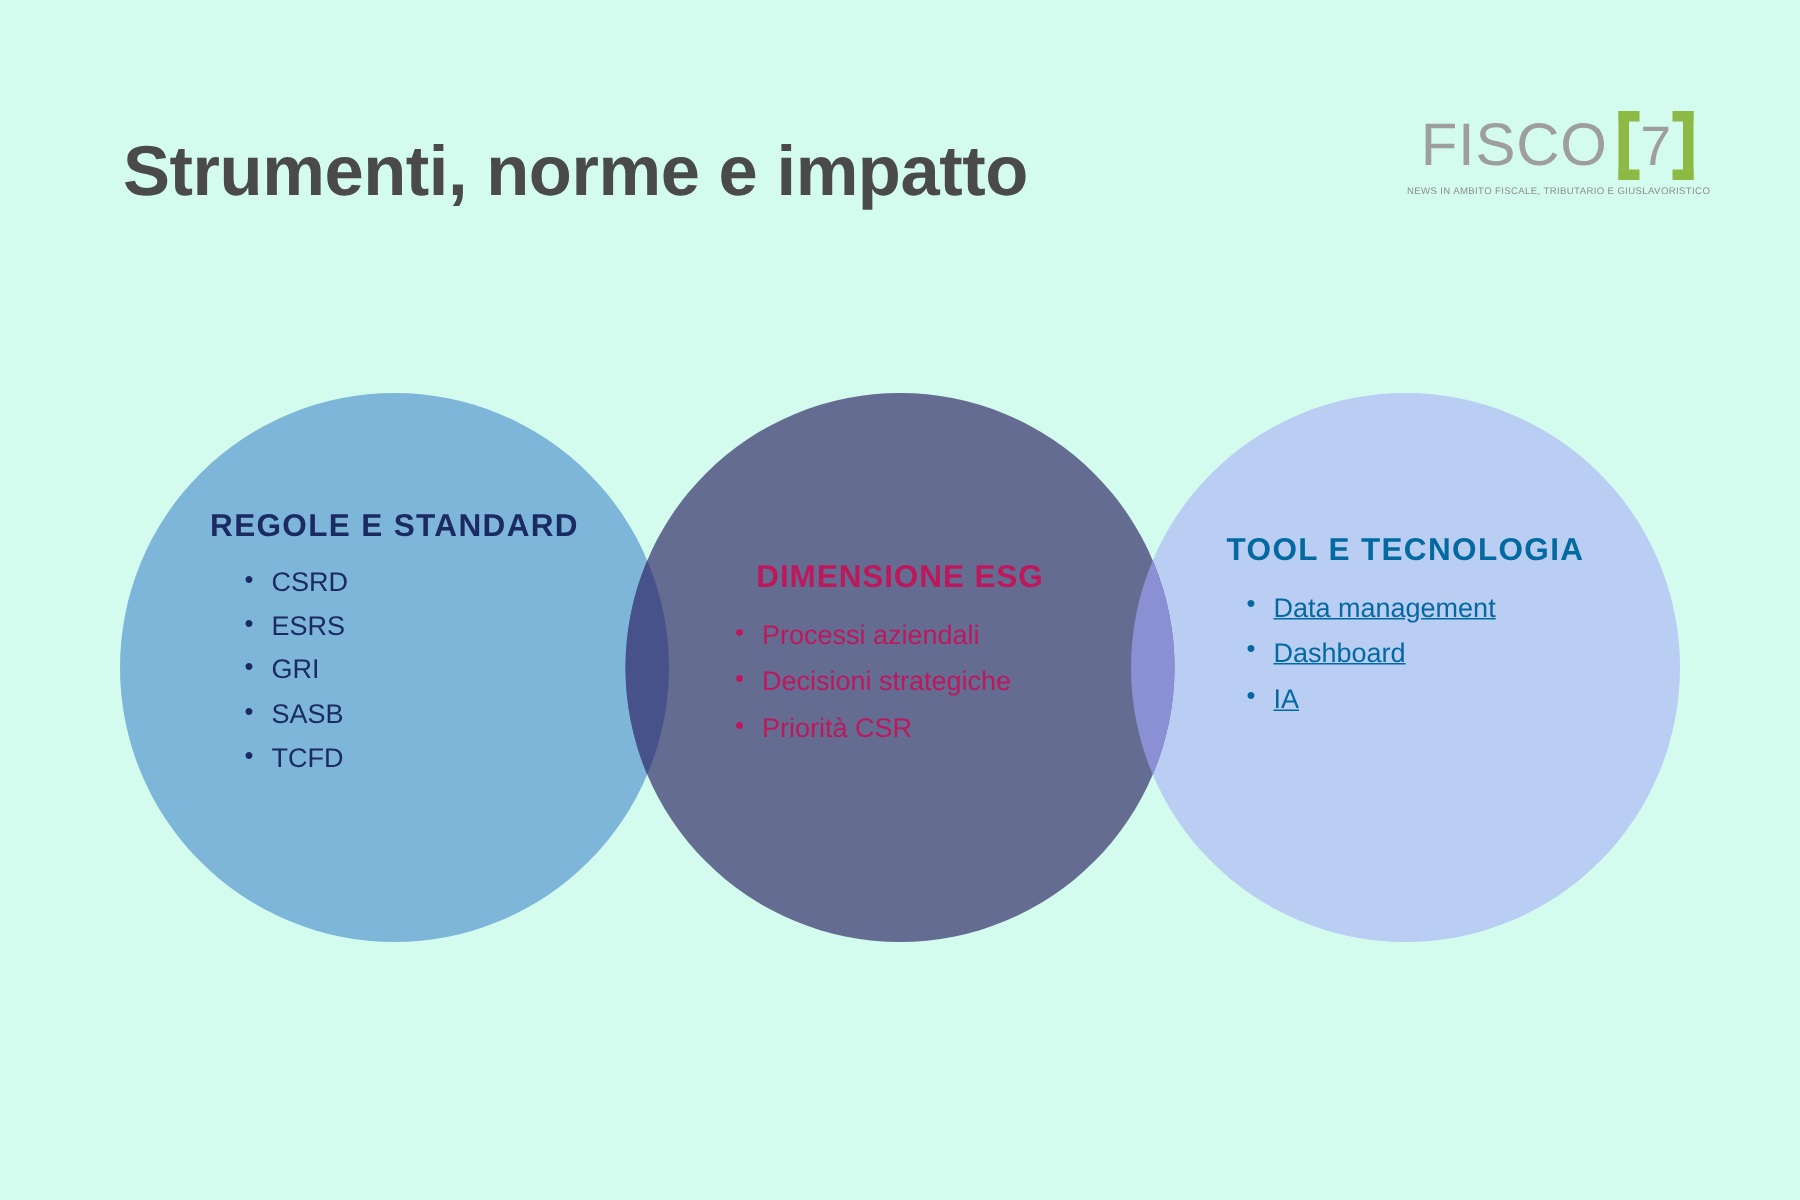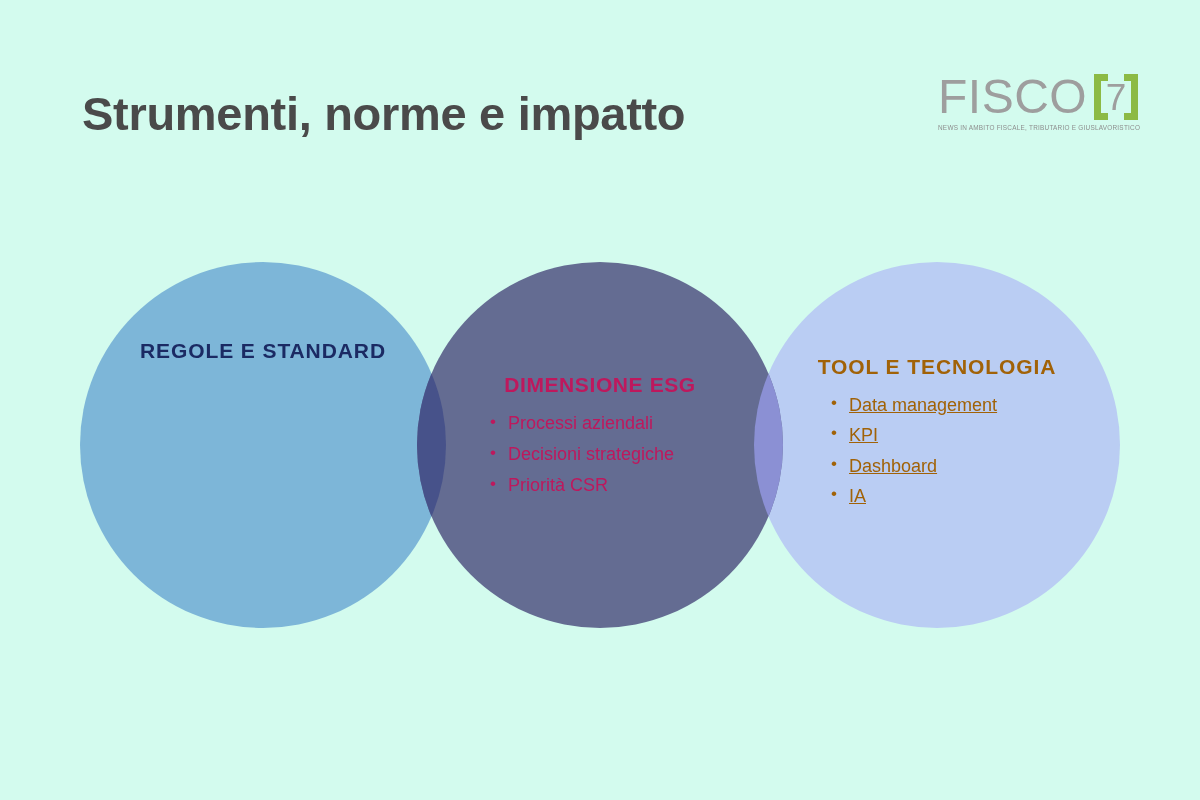--- a/index.html
+++ b/index.html
@@ -43,21 +43,21 @@
     width: 200px;
   }
   #logo-main {
     display: flex;
     align-items: center;
     justify-content: center;
     gap: 7px;
     height: 46px;
   }
   .logo-word {
-    font-size: 48px;
+    font-size: 40px;
     font-weight: 400;
     color: #9e9e9e;
     letter-spacing: 0.5px;
     line-height: 1;
   }
   .logo-bracket-box {
     position: relative;
     display: inline-flex;
     align-items: center;
     justify-content: center;
@@ -184,21 +184,21 @@
     top: 372px;
     color: #be185d;
   }
   #group-center .group-title { letter-spacing: 0.6px; }
   #group-center .group-list { padding-left: 36px; }
   #group-center .group-list li { line-height: 1.72; }
 
   #group-right {
     left: 787px;
     top: 354px;
-    color: #a16207;
+    color: #0369a1;
   }
   #group-right .group-list { padding-left: 40px; }
   #group-right .group-list li { line-height: 1.68; text-decoration: underline; }
 </style>
 </head>
 <body>
 
 <div id="stage">
 
   <div id="page-title">Strumenti, norme e impatto</div>
@@ -215,35 +215,41 @@
 
   <div id="venn">
     <div class="circle" id="circle-left"></div>
     <div class="circle" id="circle-right"></div>
     <div class="circle" id="circle-center"></div>
     <div class="lens" id="lens-left"></div>
     <div class="lens" id="lens-right"></div>
 
     <div class="group" id="group-left">
       <div class="group-title">REGOLE E STANDARD</div>
+      <ul class="group-list">
+        <li>CSRD</li>
+        <li>ESRS</li>
+        <li>GRI</li>
+        <li>SASB</li>
+        <li>TCFD</li>
+      </ul>
     </div>
 
     <div class="group" id="group-center">
       <div class="group-title">DIMENSIONE ESG</div>
       <ul class="group-list">
         <li>Processi aziendali</li>
         <li>Decisioni strategiche</li>
         <li>Priorità CSR</li>
       </ul>
     </div>
 
     <div class="group" id="group-right">
       <div class="group-title">TOOL E TECNOLOGIA</div>
       <ul class="group-list">
         <li>Data management</li>
-        <li>KPI</li>
         <li>Dashboard</li>
         <li>IA</li>
       </ul>
     </div>
   </div>
 
 </div>
 
 </body></html>

